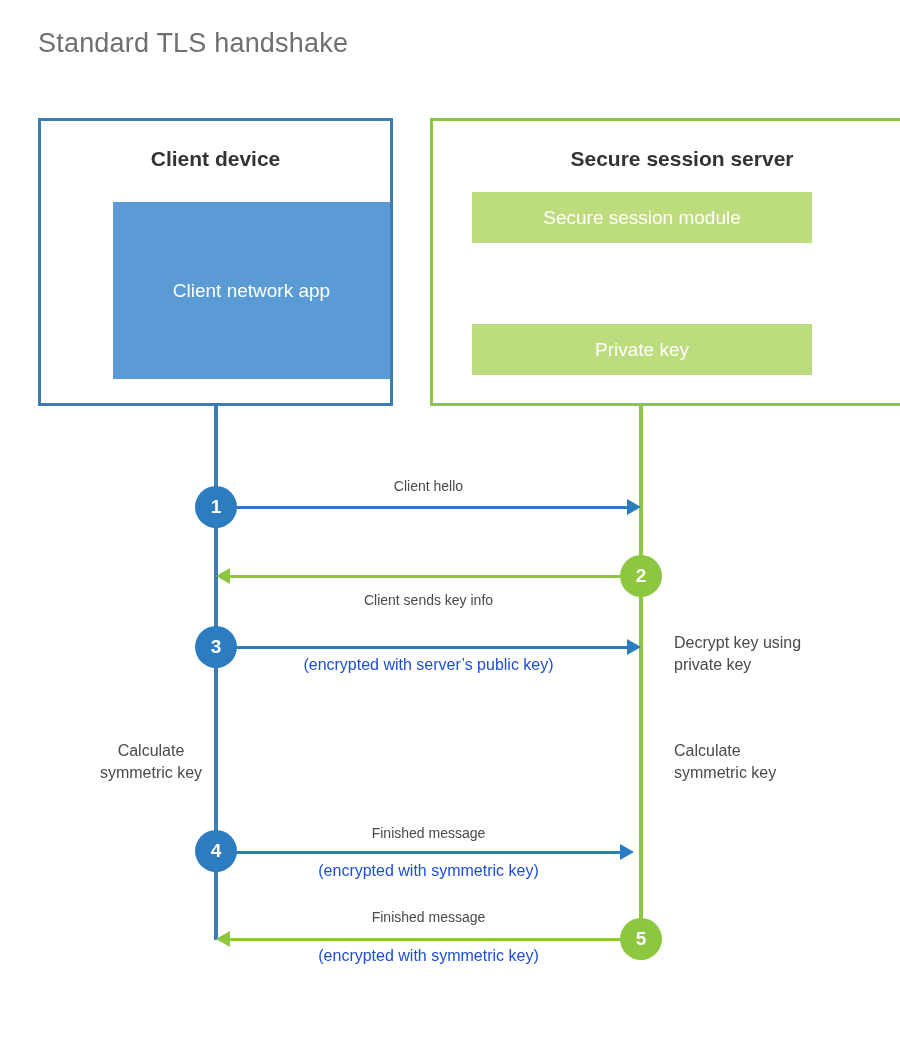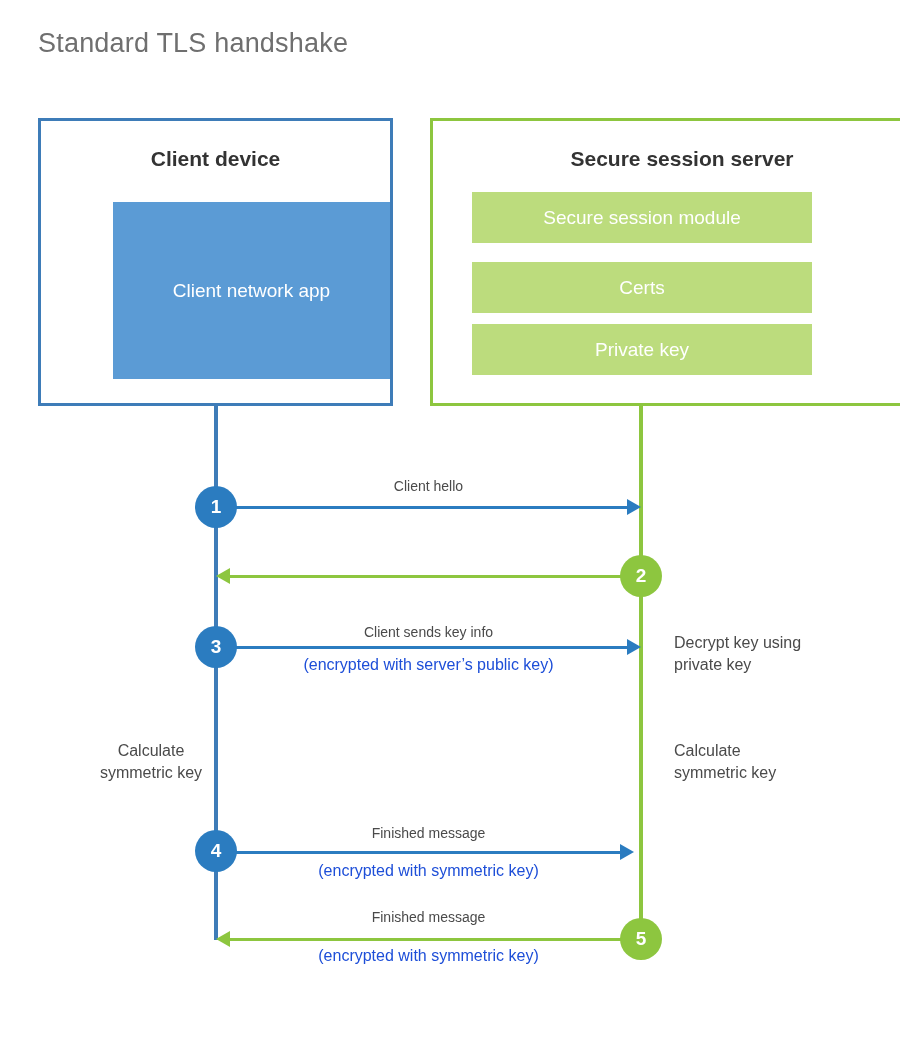--- a/index.html
+++ b/index.html
@@ -194,37 +194,36 @@
   <div id="diagram-title">Standard TLS handshake</div>
 
   <div id="client-box" class="participant-box">
     <div class="participant-title">Client device</div>
     <div id="client-app-block">Client network app</div>
   </div>
 
   <div id="server-box" class="participant-box">
     <div class="participant-title">Secure session server</div>
     <div id="server-block-0" class="server-block">Secure session module</div>
-    <div id="server-block-1" class="server-block">Certs</div>
     <div id="server-block-2" class="server-block">Private key</div>
   </div>
 
   <div id="client-lifeline" class="lifeline"></div>
   <div id="server-lifeline" class="lifeline"></div>
 
   <div class="msg-label" style="left:216px; top:478px; width:425px;">Client hello</div>
   <div class="arrow-line blue" style="left:216px; top:506px; width:411px;"></div>
   <div class="arrow-head right blue" style="left:627px; top:499px;"></div>
   <div id="step-circle-1" class="step-circle blue">1</div>
 
   <div class="arrow-line green" style="left:230px; top:575px; width:397px;"></div>
   <div class="arrow-head left green" style="left:216px; top:568px;"></div>
   <div id="step-circle-2" class="step-circle green">2</div>
 
-  <div class="msg-label" style="left:216px; top:624px; width:425px;">Client sends key info</div>
+  <div class="msg-label" style="left:216px; top:592px; width:425px;">Client sends key info</div>
   <div class="arrow-line blue" style="left:216px; top:646px; width:411px;"></div>
   <div class="arrow-head right blue" style="left:627px; top:639px;"></div>
   <div class="msg-sublabel" style="left:216px; top:656px; width:425px;">(encrypted with server’s public key)</div>
   <div id="step-circle-3" class="step-circle blue">3</div>
 
   <div class="side-note right-col" style="left:674px; top:632px; width:180px;">Decrypt key using
 private key</div>
 
   <div class="side-note left-col" style="left:86px; top:740px; width:130px;">Calculate
 symmetric key</div>

